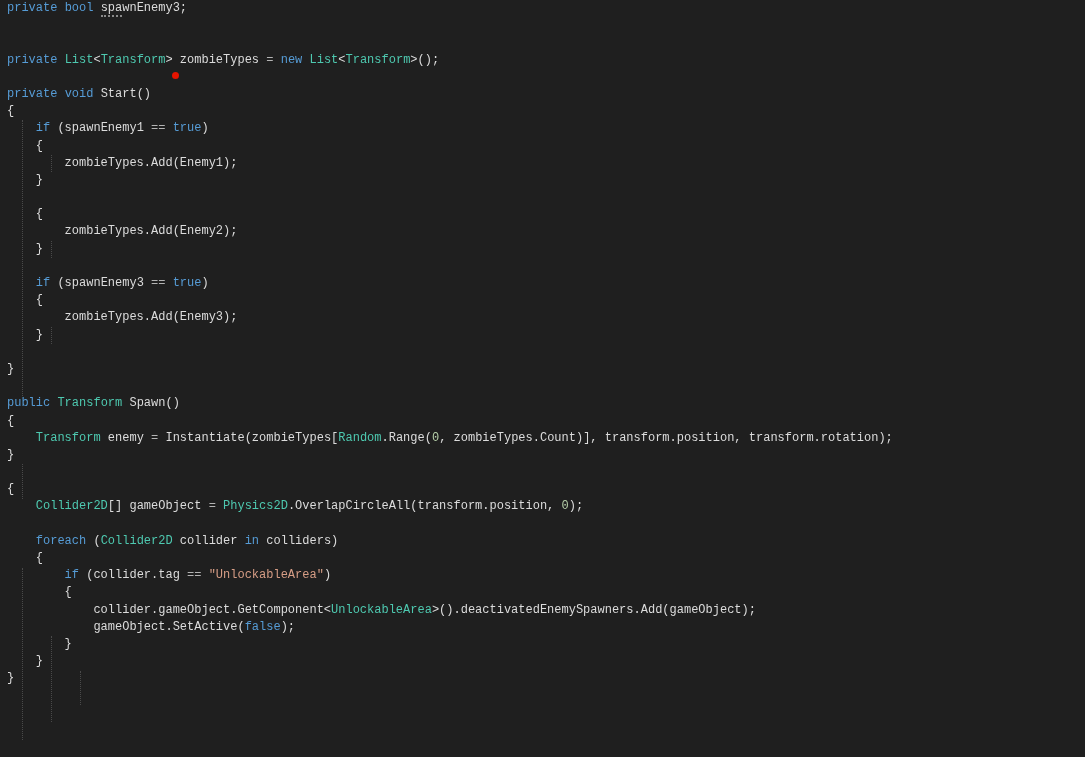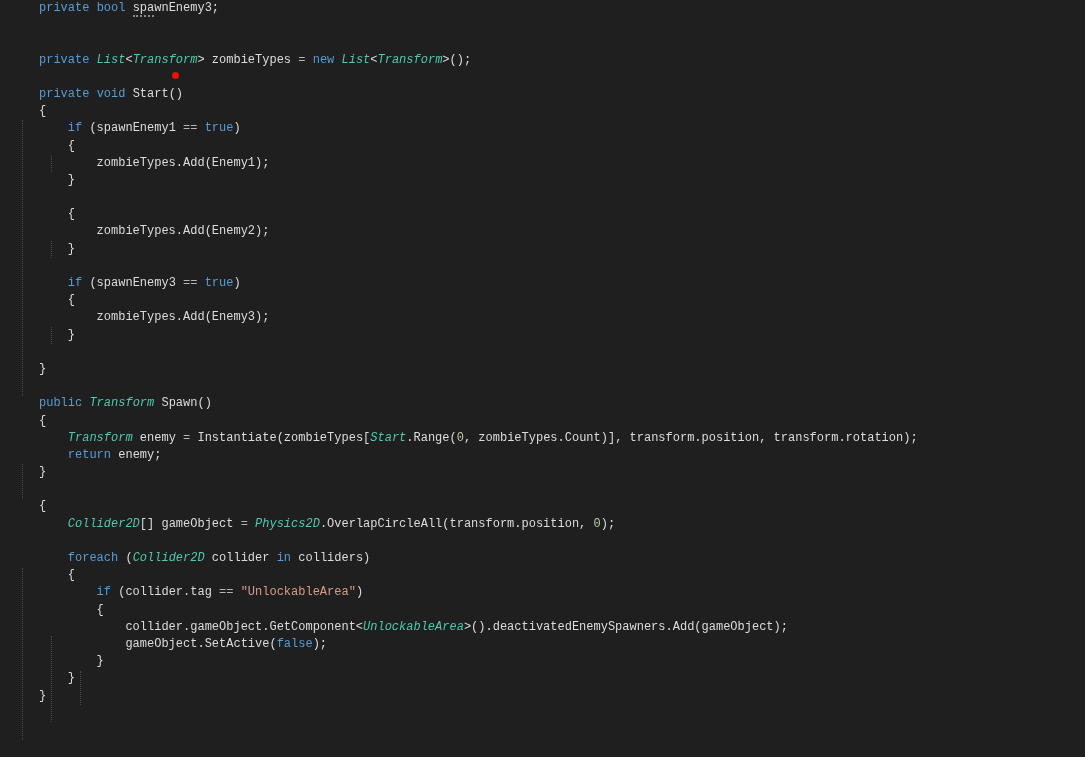--- a/index.html
+++ b/index.html
@@ -9,29 +9,29 @@
     background:var(--background,#1f1f1f);
     font-family:"Liberation Mono","DejaVu Sans Mono",monospace;
     font-size:12px;
     overflow:hidden;
   }
   .code{position:relative;z-index:2;}
   .line{
     position:relative;
     height:17.2px;line-height:17.2px;
     white-space:pre;
-    padding-left:39px;
+    padding-left:7px;
     color:var(--plain,#dcdcdc);
   }
   .line.current{
     background:var(--current-line-bg,#272727);
     box-shadow:0 -1px 0 var(--current-line-border,#4e4e52),0 1px 0 var(--current-line-border,#4e4e52);
   }
   .k{color:var(--keyword,#569cd6);}
-  .t{color:var(--type,#4ec9b0);font-style:italic;}
+  .t{color:var(--type,#4ec9b0);}
   .i{color:var(--plain,#dcdcdc);}
   .s{color:var(--string,#d69d85);}
   .n{color:var(--number,#b5cea8);}
   .o{color:var(--operator,#b4b4b4);}
   .iu{color:var(--plain,#dcdcdc);border-bottom:2px dotted var(--dots,#8a8a8a);padding-bottom:0px;}
   .guide{
     position:absolute;z-index:1;width:0;
     border-left:1px dotted var(--guide,#4a4a4a);
   }
   .red-dot{
@@ -63,22 +63,21 @@
       <div class="line"></div>
       <div class="line"><span class="i">    </span><span class="k">if</span><span class="i"> (spawnEnemy3 </span><span class="o">==</span><span class="i"> </span><span class="k">true</span><span class="i">)</span></div>
       <div class="line"><span class="i">    {</span></div>
       <div class="line"><span class="i">        zombieTypes.Add(Enemy3);</span></div>
       <div class="line"><span class="i">    }</span></div>
       <div class="line"></div>
       <div class="line"><span class="i">}</span></div>
       <div class="line"></div>
       <div class="line"><span class="k">public</span><span class="i"> </span><span class="t">Transform</span><span class="i"> Spawn()</span></div>
       <div class="line"><span class="i">{</span></div>
-      <div class="line"><span class="i">    </span><span class="t">Transform</span><span class="i"> enemy </span><span class="o">=</span><span class="i"> Instantiate(zombieTypes[</span><span class="t">Start</span><span class="i">.Range(</span><span class="n">0</span><span class="i">, zombieTypes.Count)], transform.position, transform.rotation);</span></div>
-      <div class="line"><span class="i">    </span><span class="k">return</span><span class="i"> enemy;</span></div>
+      <div class="line"><span class="i">    </span><span class="t">Transform</span><span class="i"> enemy </span><span class="o">=</span><span class="i"> Instantiate(zombieTypes[</span><span class="t">Random</span><span class="i">.Range(</span><span class="n">0</span><span class="i">, zombieTypes.Count)], transform.position, transform.rotation);</span></div>
       <div class="line"><span class="i">}</span></div>
       <div class="line"></div>
       <div class="line"><span class="i">{</span></div>
       <div class="line"><span class="i">    </span><span class="t">Collider2D</span><span class="i">[] gameObject </span><span class="o">=</span><span class="i"> </span><span class="t">Physics2D</span><span class="i">.OverlapCircleAll(transform.position, </span><span class="n">0</span><span class="i">);</span></div>
       <div class="line"></div>
       <div class="line"><span class="i">    </span><span class="k">foreach</span><span class="i"> (</span><span class="t">Collider2D</span><span class="i"> collider </span><span class="k">in</span><span class="i"> colliders)</span></div>
       <div class="line"><span class="i">    {</span></div>
       <div class="line"><span class="i">        </span><span class="k">if</span><span class="i"> (collider.tag </span><span class="o">==</span><span class="i"> </span><span class="s">"UnlockableArea"</span><span class="i">)</span></div>
       <div class="line"><span class="i">        {</span></div>
       <div class="line"><span class="i">            collider.gameObject.GetComponent&lt;</span><span class="t">UnlockableArea</span><span class="i">&gt;().deactivatedEnemySpawners.Add(gameObject);</span></div>

